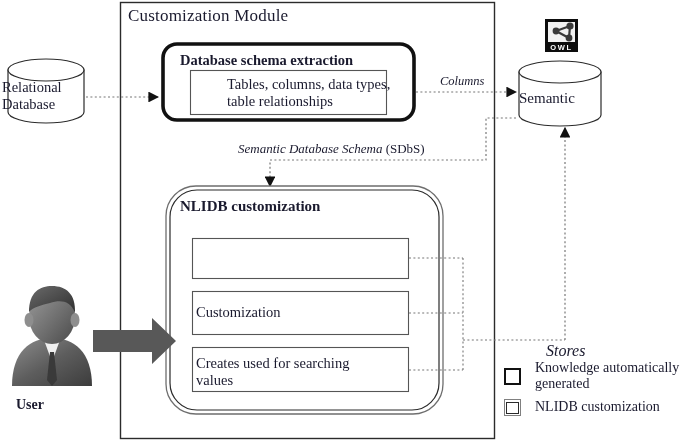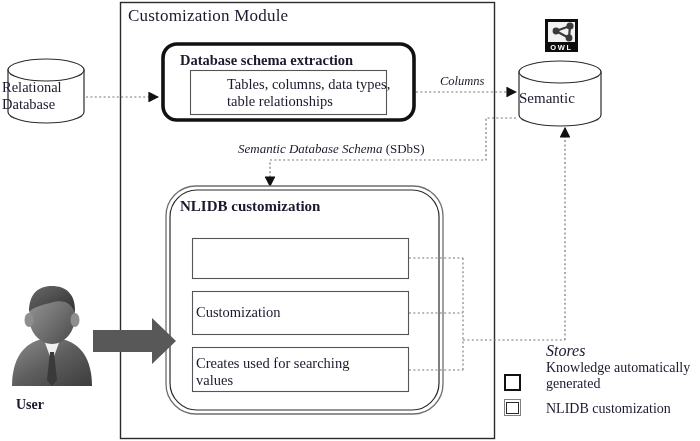--- a/index.html
+++ b/index.html
@@ -33,21 +33,21 @@
   #creates-label{left:440px;top:74px;width:60px;font-size:12.5px;font-style:italic;text-align:left;}
   #stores-label{left:502px;top:342px;width:60px;font-size:16px;font-style:italic;text-align:left;margin-left:44px;}
   #sdbs-label{left:238px;top:142px;width:250px;font-size:13px;text-align:left;}
   #sdbs-label .it{font-style:italic;}
 
   
   #user-label{left:16px;top:397px;width:80px;font-size:14px;font-weight:bold;}
 
   
   #legend{position:absolute;left:504px;top:360px;width:196px;}
-  .leg-row{display:flex;align-items:flex-end;gap:25px;margin-bottom:6px;}
+  .leg-row{display:flex;align-items:center;gap:14px;margin-bottom:6px;}
   .sw{flex:0 0 auto;width:17px;height:17px;box-sizing:border-box;margin-top:2px;background:#fff;}
   .sw-a{border:2.6px solid #111;}
   .sw-b{border:1.4px solid #808080;padding:1.4px;}
   .sw-b i{display:block;width:100%;height:100%;border:1.2px solid #2b2b2b;box-sizing:border-box;}
   .leg-txt{font-size:14px;line-height:1.12;}
 </style>
 </head>
 <body>
 
 <div class="stage">

